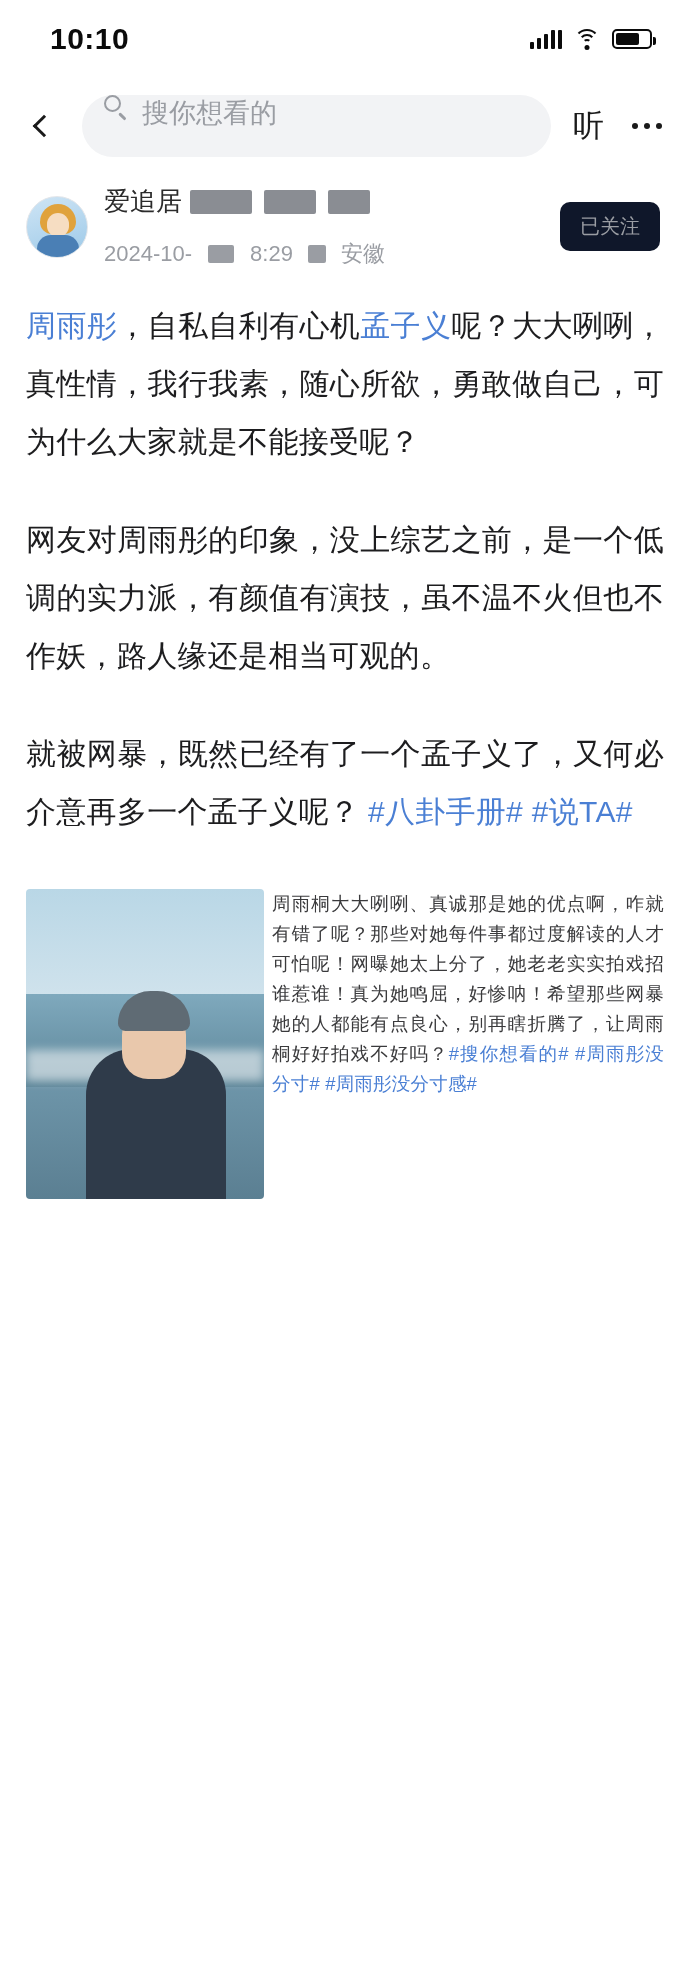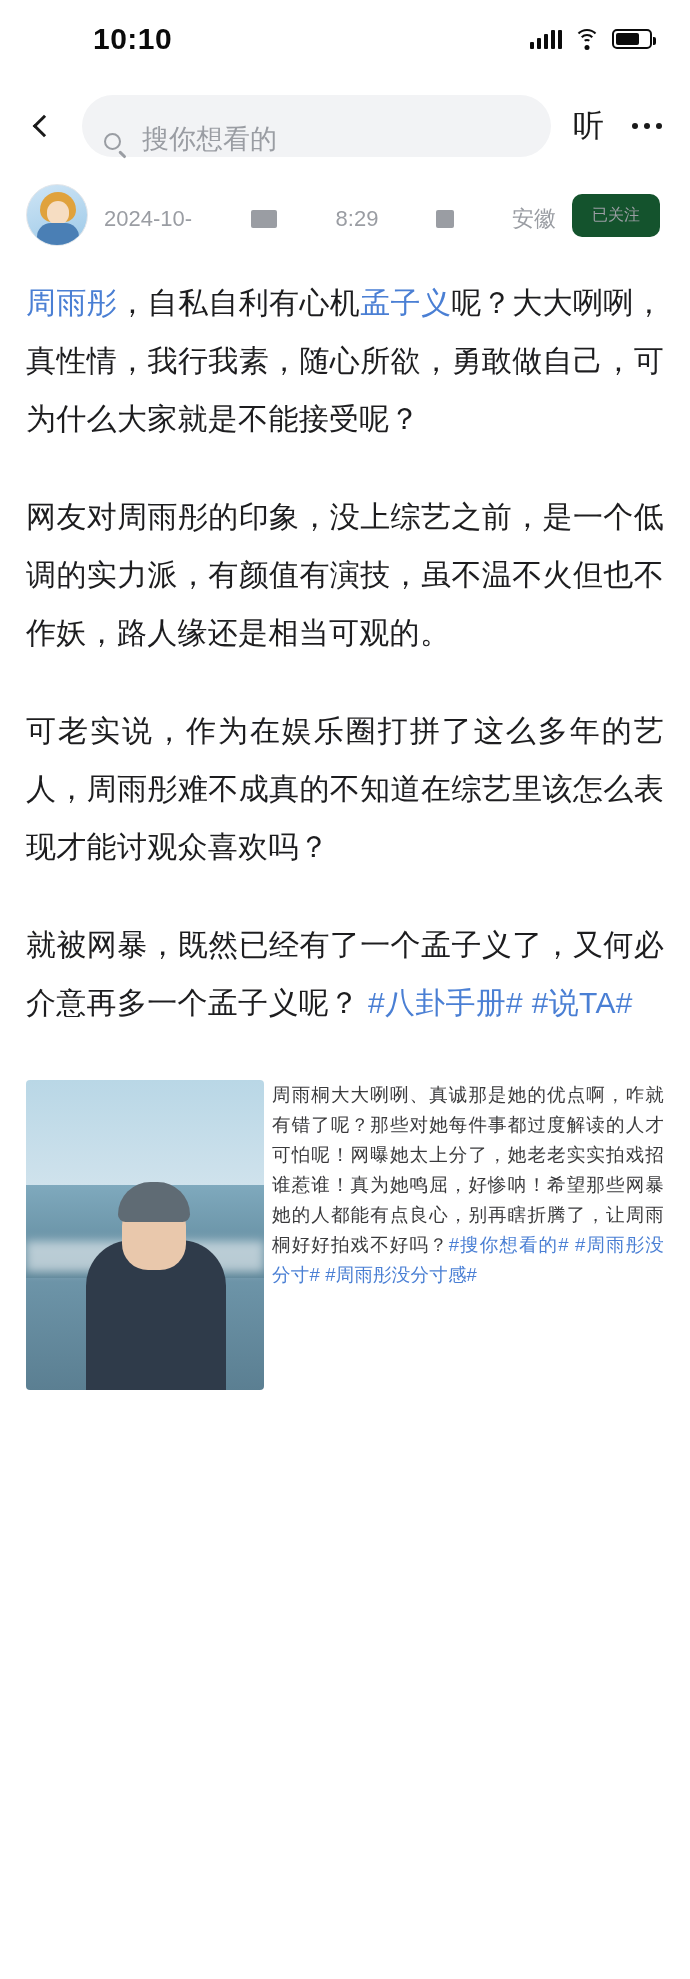--- a/index.html
+++ b/index.html
@@ -18,21 +18,20 @@
     overflow: hidden;
   }
 
   
   .statusbar {
     height: 78px;
     display: flex;
     align-items: center;
     justify-content: space-between;
     padding: 0 38px 0 50px;
-    margin-left: 43px;
   }
   .status-time {
     font-size: 30px;
     font-weight: bold;
     color: #0b0b0b;
     letter-spacing: 0.5px;
   }
   .status-right {
     display: flex;
     align-items: center;
@@ -86,21 +85,21 @@
     border-left: 3.4px solid #1a1a1a;
     border-bottom: 3.4px solid #1a1a1a;
     transform: rotate(45deg);
   }
   .searchbar {
     flex: 1 1 auto;
     height: 62px;
     background: #f2f3f5;
     border-radius: 31px;
     display: flex;
-    align-items: flex-end;
+    align-items: flex-start;
     padding: 0 22px;
     gap: 14px;
   }
   .search-icon {
     width: 24px; height: 24px; position: relative; flex: 0 0 auto;
   }
   .search-icon .ring {
     position: absolute; left: 0; top: 0;
     width: 17px; height: 17px; border: 2.6px solid #9a9da3; border-radius: 50%;
   }
@@ -152,32 +151,32 @@
     font-size: 26px; color: #2b2b2b; white-space: nowrap;
   }
   .redact {
     display: inline-block; height: 24px; background: #8a8d93; border-radius: 2px;
     margin-left: 4px; vertical-align: middle;
   }
   .r1 { width: 62px; }
   .r2 { width: 52px; margin-left: 8px; }
   .r3 { width: 42px; margin-left: 8px; }
   .author-sub {
-    margin-top: 8px;
+    margin-top: 20px;
     font-size: 22px; color: #9a9da3;
-    display: flex; align-items: center; gap: 12px; justify-content: space-between;
+    display: flex; align-items: center; gap: 12px;
   }
   .sub-redact { display: inline-block; height: 18px; background: #9a9da3; border-radius: 2px; vertical-align: middle; }
   .sr1 { width: 26px; margin: 0 4px; }
   .sr2 { width: 18px; margin: 0 3px; }
   .follow-btn {
     flex: 0 0 auto;
-    background: #14532d;
+    background: #0f172a;
     color: #9a9da3;
-    font-size: 16px;
+    font-size: 20px;
     border-radius: 10px;
     padding: 11px 20px;
     text-align: center;
   }
 
   
   .article {
     padding: 16px 26px 0 26px;
     font-size: 30px;
     line-height: 58px;
@@ -289,35 +288,40 @@
     </div>
   </div>
 
   <div class="author-row">
     <div class="avatar">
       <span class="hair"></span>
         <span class="face"></span>
         <span class="body"></span>
     </div>
     <div class="author-meta">
+      <div class="author-name-line">
+        <span class="author-name">爱追居</span>
+        <span class="redact r1"></span>
+        <span class="redact r2"></span>
+        <span class="redact r3"></span>
+      </div>
       <div class="author-sub">
         <span>2024-10-</span>
         <span class="sub-redact sr1"></span>
         <span>8:29</span>
         <span class="sub-redact sr2"></span>
         <span>安徽</span>
       </div>
     </div>
     <div class="follow-btn">已关注</div>
   </div>
 
   <div class="article" id="article">
       <p><span class="link">周雨彤</span><span>，自私自利有心机</span><span class="link">孟子义</span><span>呢？大大咧咧，真性情，我行我素，随心所欲，勇敢做自己，可为什么大家就是不能接受呢？</span></p>
       <p><span>网友对周雨彤的印象，没上综艺之前，是一个低调的实力派，有颜值有演技，虽不温不火但也不作妖，路人缘还是相当可观的。</span></p>
-      <p><span>可老实说，作为在娱乐圈打拼了这么多年的艺人，周雨彤难不成真的不知道在综艺里该怎么表现才能讨观众喜欢吗？</span></p>
       <p><span>就被网暴，既然已经有了一个孟子义了，又何必介意再多一个孟子义呢？ </span><span class="topic">#八卦手册#</span><span> </span><span class="topic">#说TA#</span></p>
     </div>
 
   <div class="media">
     <div class="photo-left">
       <span class="sea"></span>
       <span class="foam"></span>
 
       <span class="person-hair"></span>
       <span class="person-body"></span>

